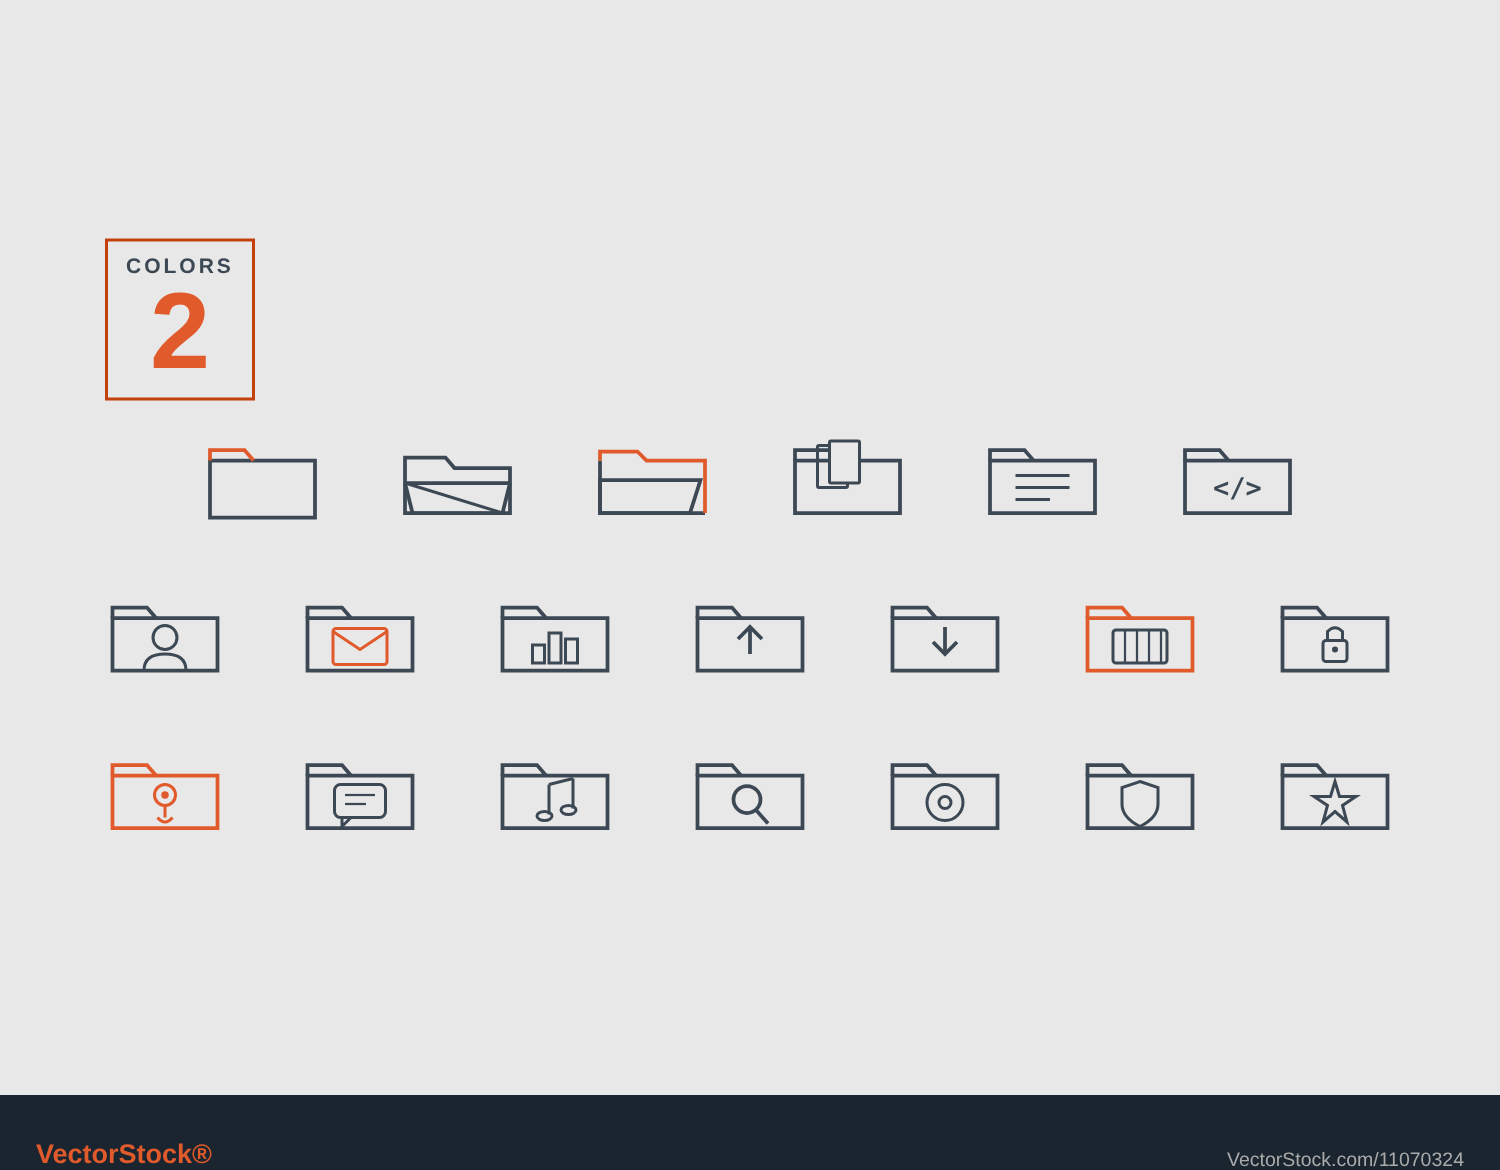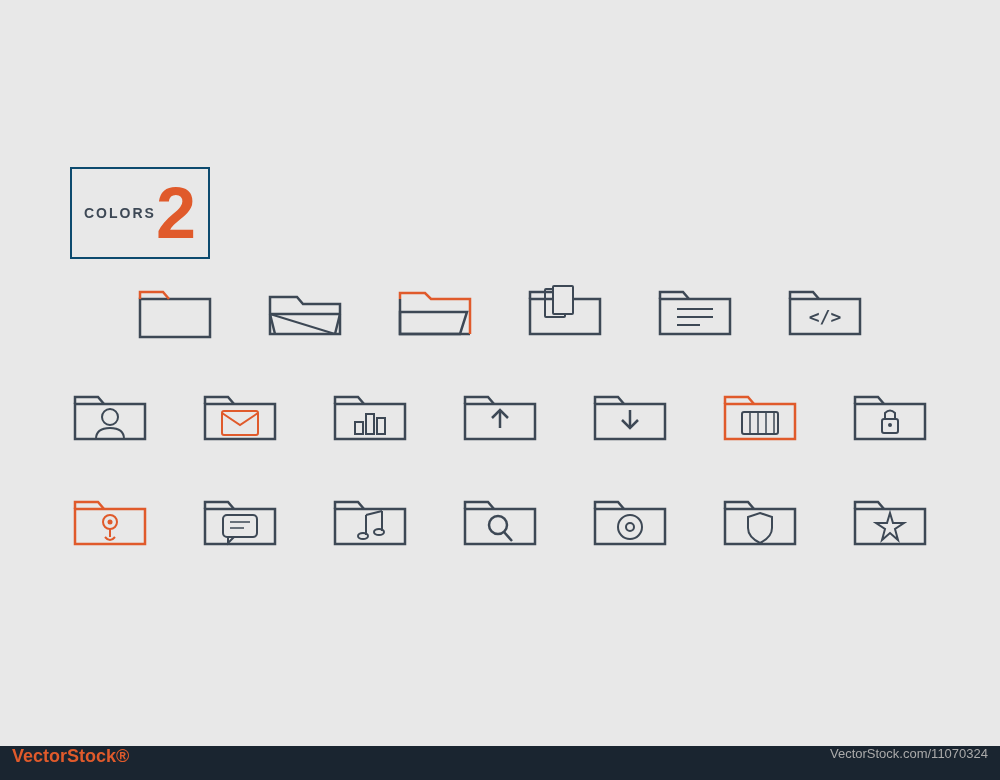--- a/index.html
+++ b/index.html
@@ -23,25 +23,25 @@
     }
 
     .top-area {
       display: flex;
       align-items: flex-start;
       width: 860px;
       margin-bottom: 10px;
     }
 
     .colors-badge {
-      border: 2px solid #0c4a6e;
+      border: 2px solid #c2410c;
       padding: 8px 12px;
       margin-right: 30px;
       display: flex;
-      flex-direction: row;
+      flex-direction: column;
       align-items: center;
       min-width: 90px;
     }
 
     .colors-label {
       font-size: 14px;
       font-weight: bold;
       color: #3d4855;
       letter-spacing: 2px;
     }
@@ -74,26 +74,26 @@
       justify-content: center;
     }
 
     svg {
       overflow: visible;
     }
 
     
     .footer-bar {
       width: 1000px;
-      height: 34px;
+      height: 50px;
       background: #1a2530;
       display: flex;
-      align-items: flex-start;
+      align-items: flex-end;
       justify-content: space-between;
-      padding: 0 12px;
+      padding: 0 24px;
       position: absolute;
       bottom: 0;
     }
 
     .footer-logo {
       color: white;
       font-size: 18px;
       font-weight: bold;
     }
 

